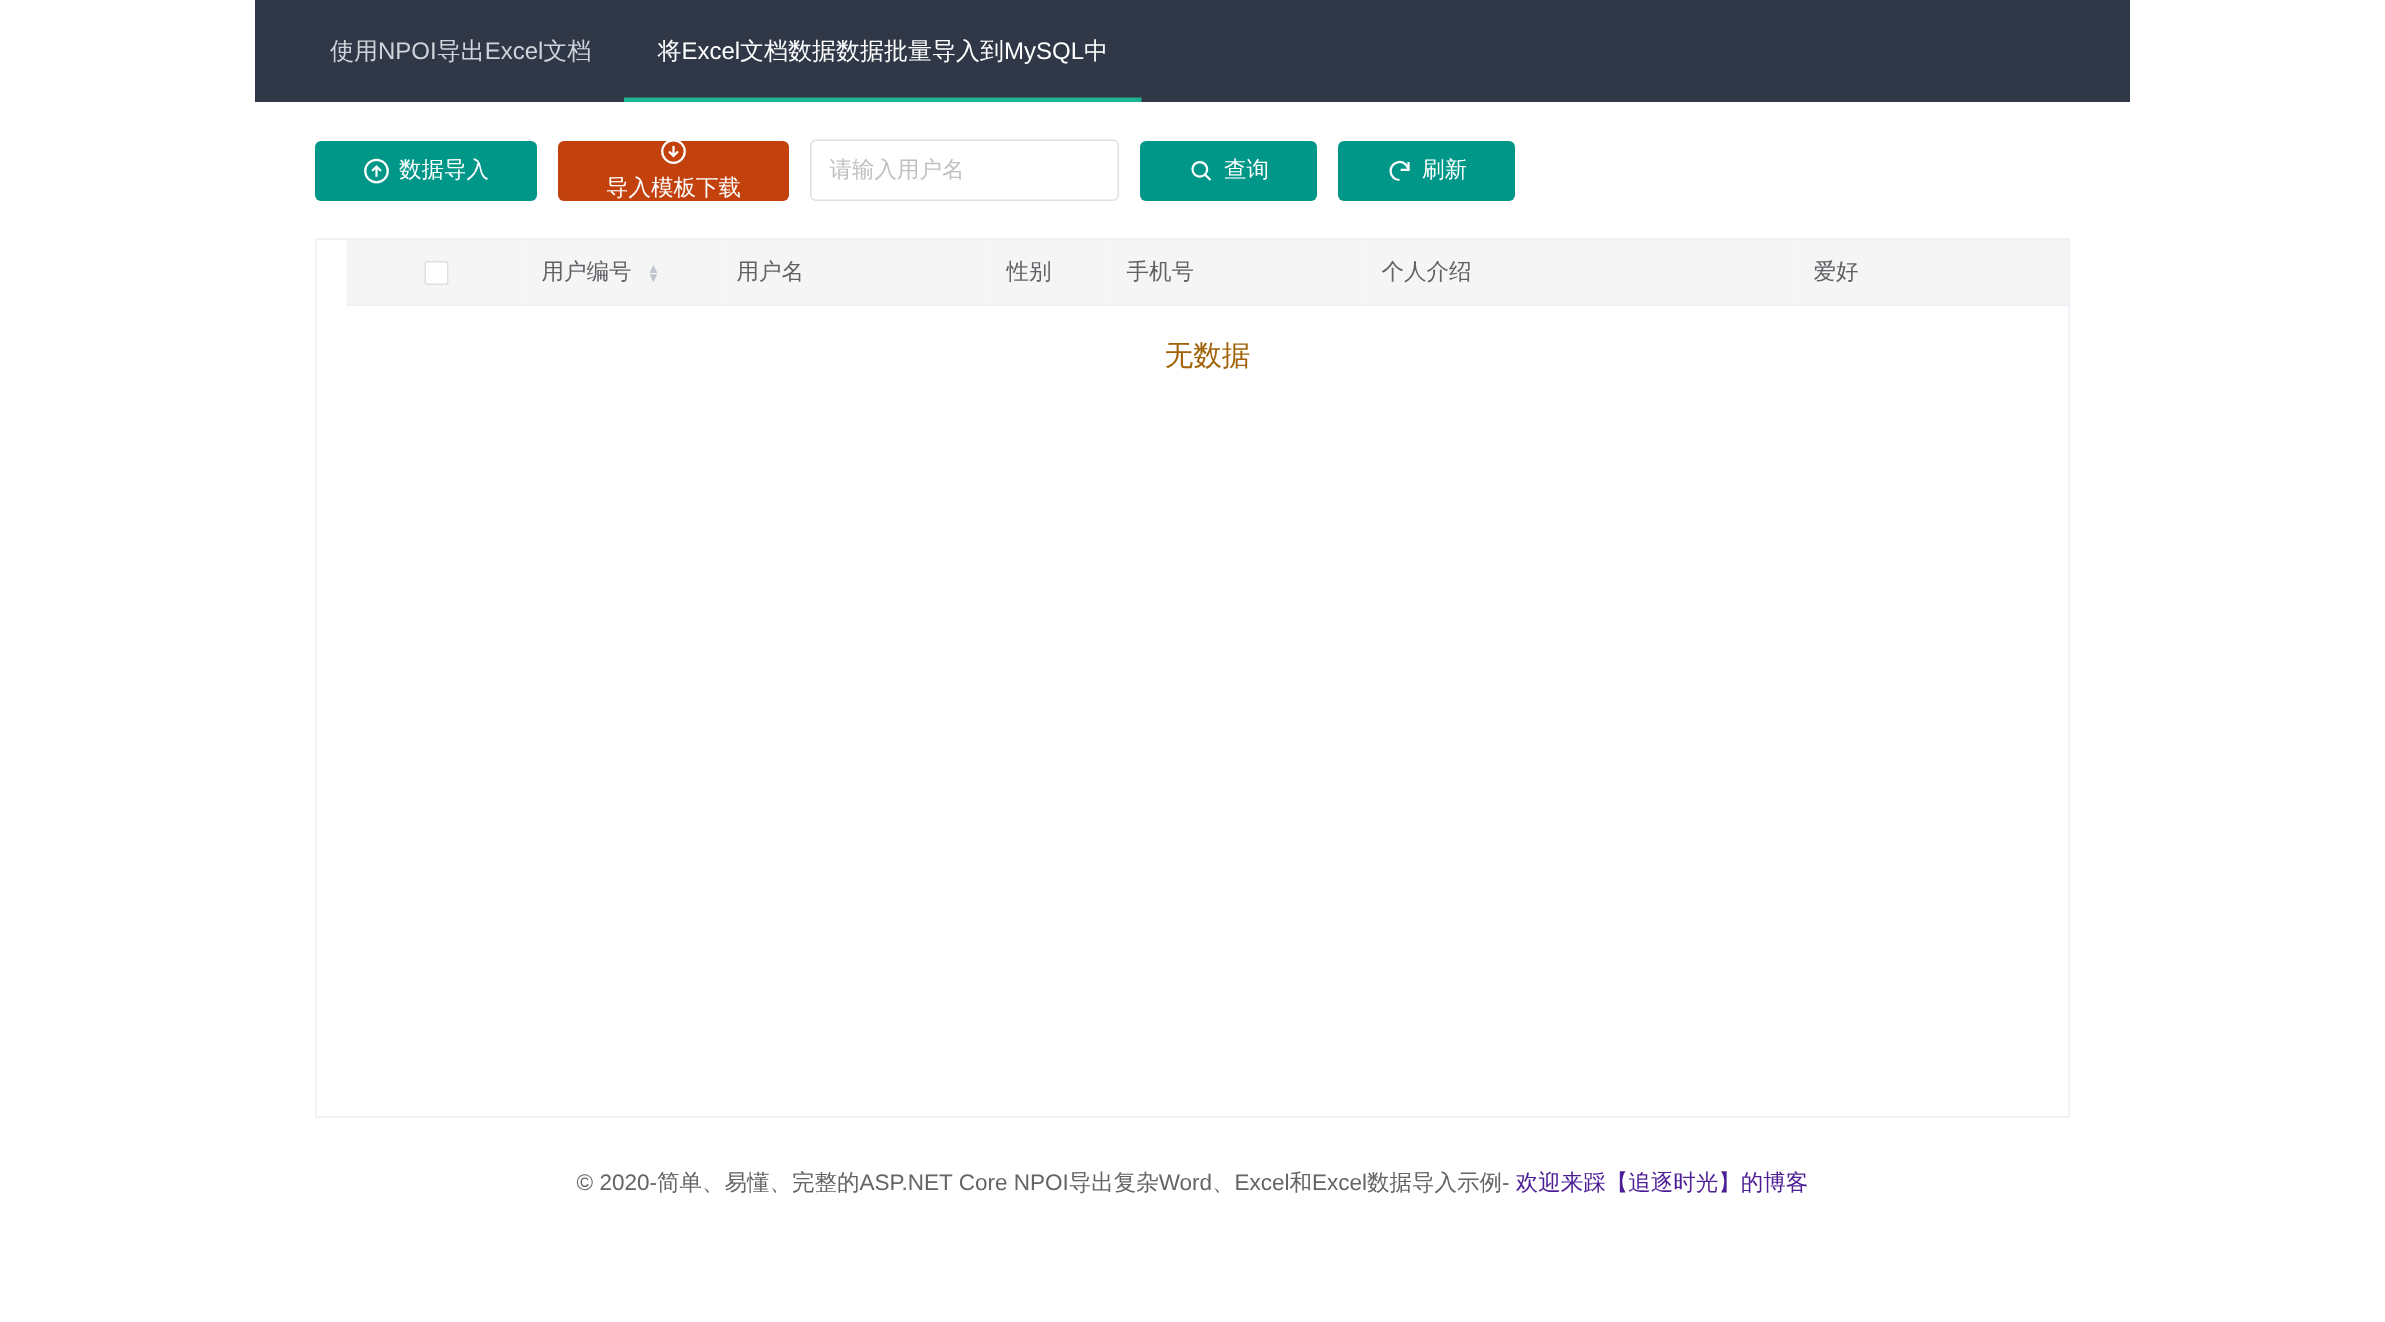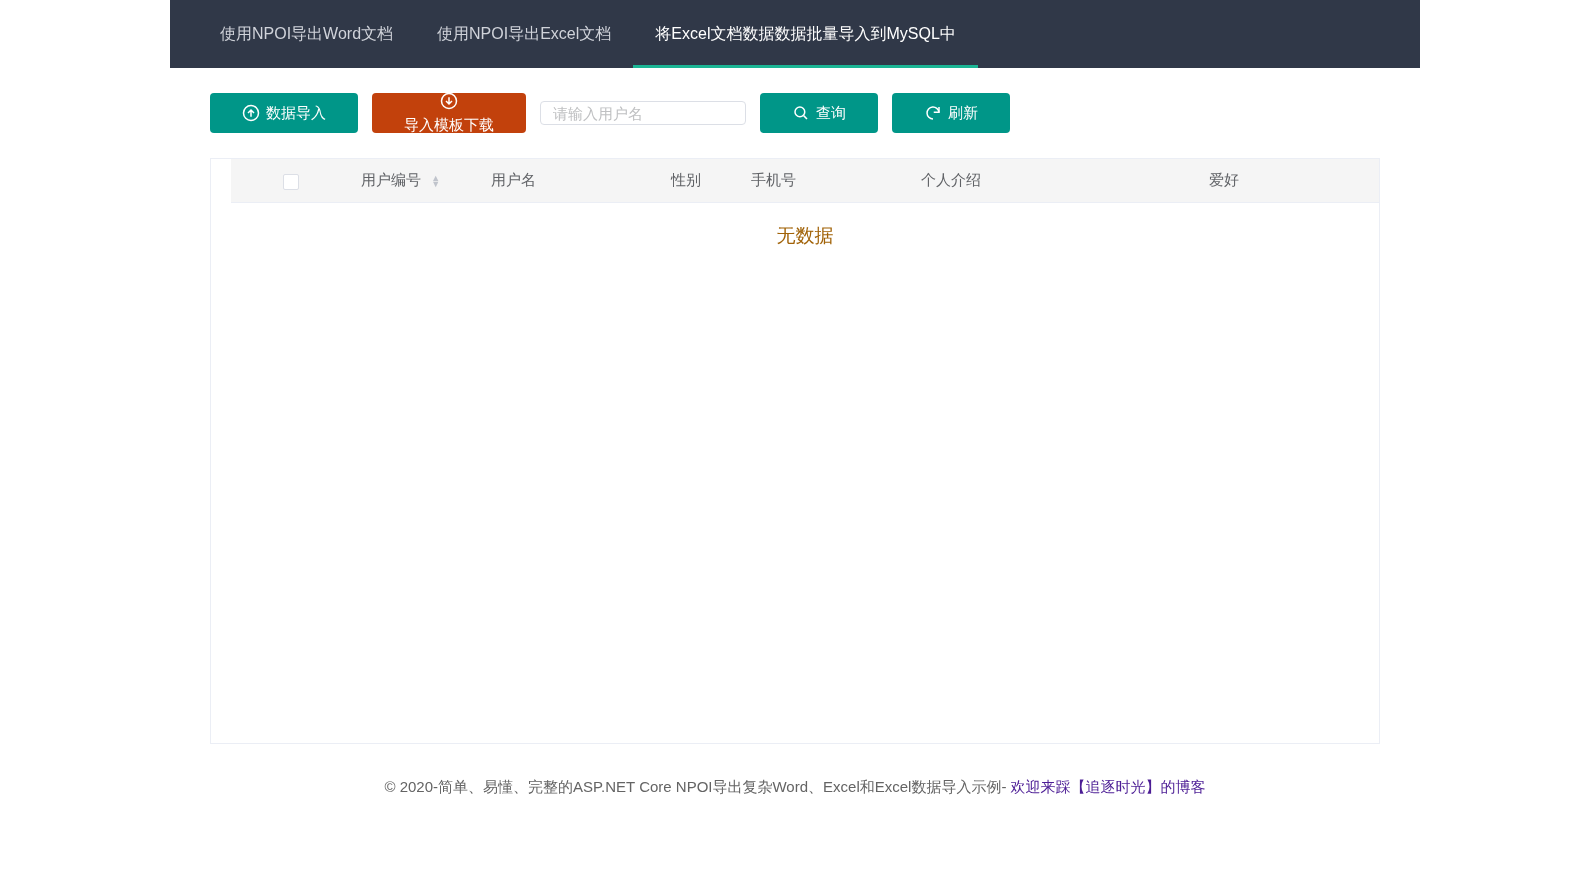--- a/index.html
+++ b/index.html
@@ -59,21 +59,21 @@
       height: 40px;
       border: none;
       border-radius: 4px;
       font-size: 15px;
       cursor: pointer;
       color: #fff;
     }
     .btn-green { background: #009688; }
     .btn-orange { background: #c2410c; flex-direction: column; }
     .search-input {
-      height: 24px;
+      height: 41px;
       width: 206px;
       padding: 0 12px;
       border: 1px solid #dcdfe6;
       border-radius: 4px;
       font-size: 15px;
       outline: none;
       color: #a16207;
     }
     .search-input::placeholder { color: #bfc0c2; }
     .icon { display: inline-flex; }
@@ -135,23 +135,20 @@
     .footer-link {
       color: #4c1d95;
     }
   </style>
 </head>
 <body>
 
 <div class="container">
   <div class="nav-tabs">
     <div class="nav-tab">
-      <span>使用NPOI导出Word文档</span>
-    </div>
-    <div class="nav-tab">
       <span>使用NPOI导出Excel文档</span>
     </div>
     <div class="nav-tab active">
       <span>将Excel文档数据数据批量导入到MySQL中</span>
     </div>
   </div>
 
   <div class="toolbar">
     <button class="btn btn-green">
       <span class="icon">

